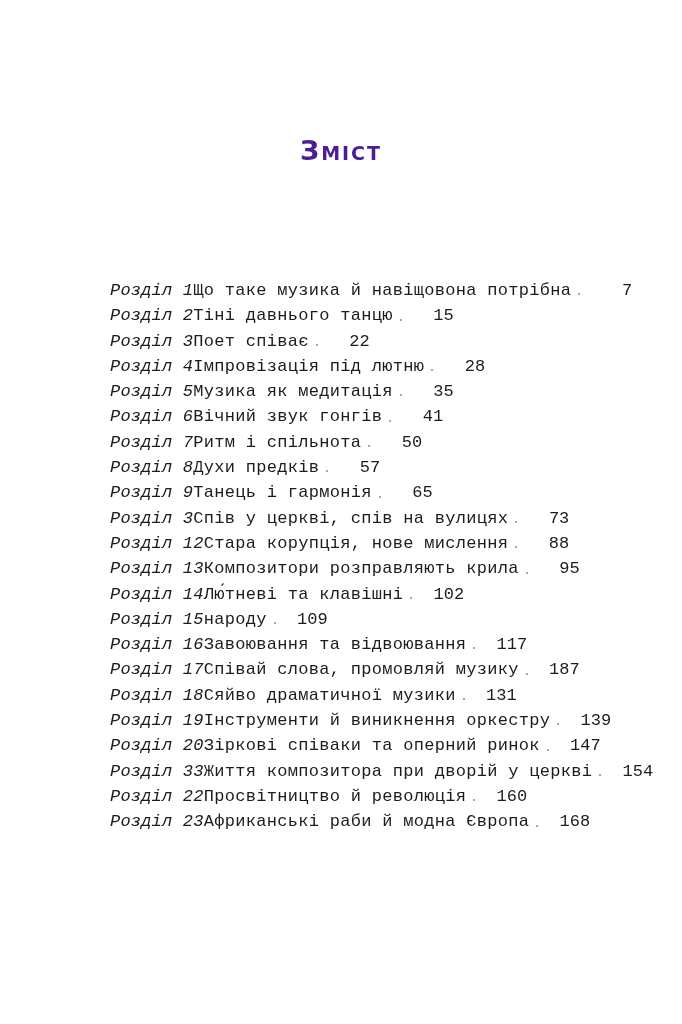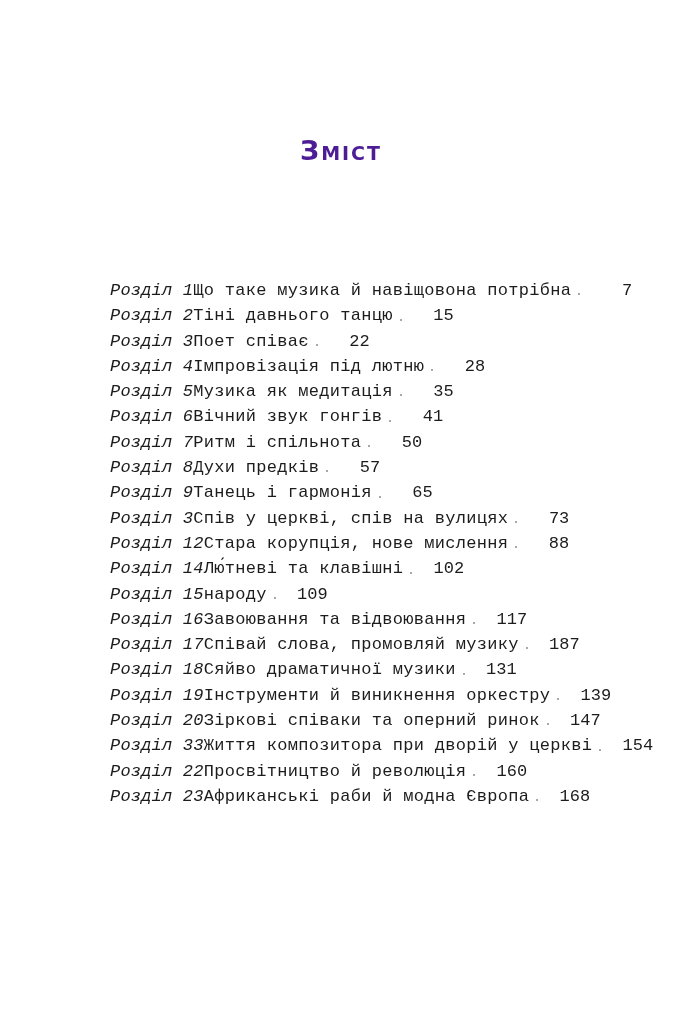--- a/index.html
+++ b/index.html
@@ -201,20 +201,30 @@
     <div class="label">Розділ 12</div>
     <div class="content">
           <div class="line">
             <span class="t">Стара корупція, нове мислення</span>
             <span class="leader"></span>
             <span class="page-num">88</span>
           </div>
         </div>
   </div>
       <div class="row">
+    <div class="label">Розділ 13</div>
+    <div class="content">
+          <div class="line">
+            <span class="t">Композитори розправляють крила</span>
+            <span class="leader"></span>
+            <span class="page-num">95</span>
+          </div>
+        </div>
+  </div>
+      <div class="row">
     <div class="label">Розділ 14</div>
     <div class="content">
           <div class="line">
             <span class="t">Лю́тневі та клавішні</span>
             <span class="leader"></span>
             <span class="page-num">102</span>
           </div>
         </div>
   </div>
       <div class="row">

